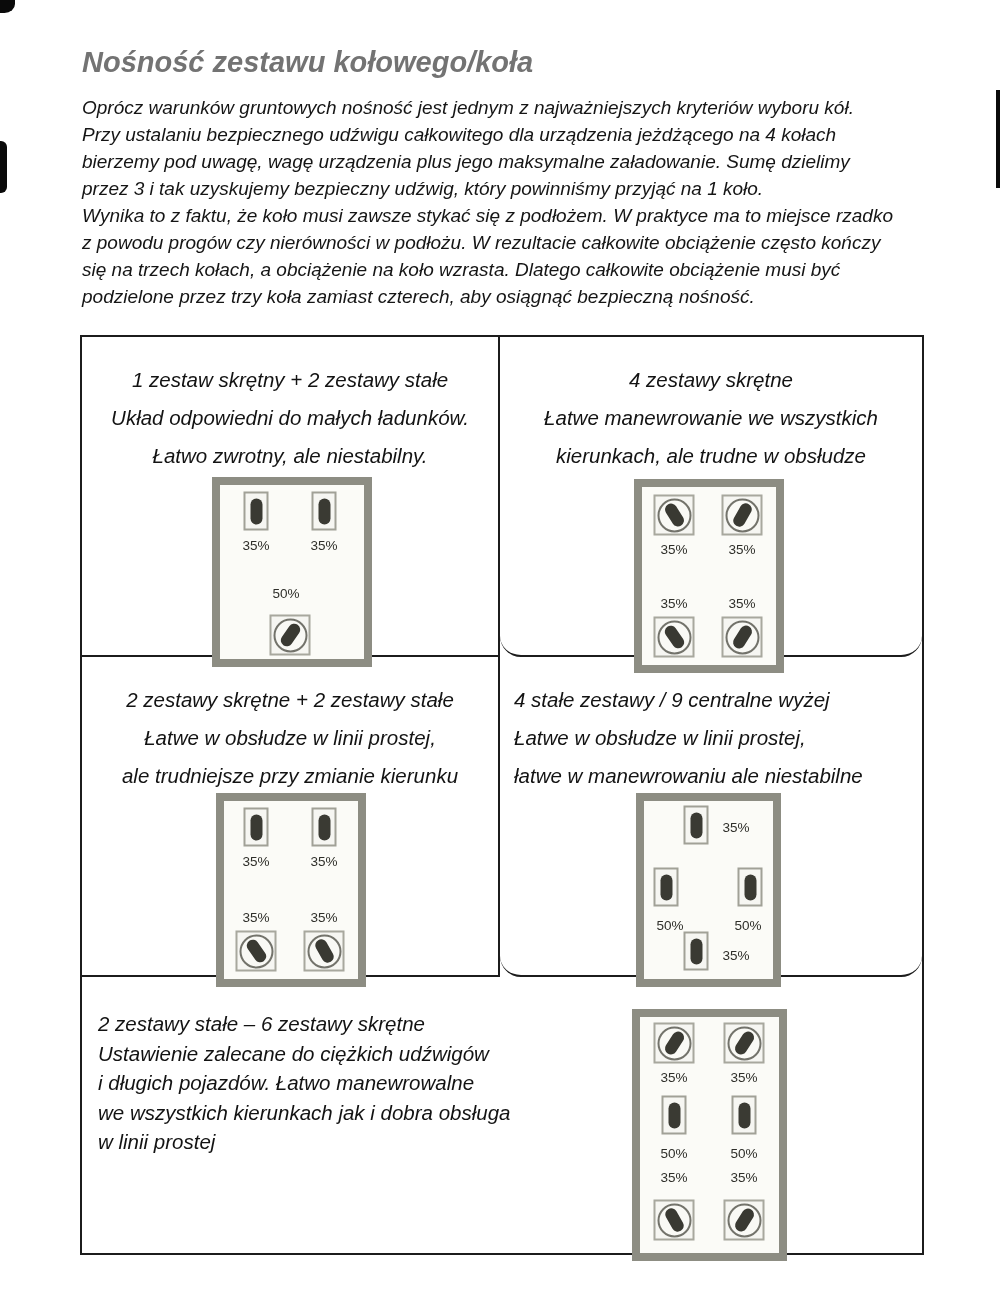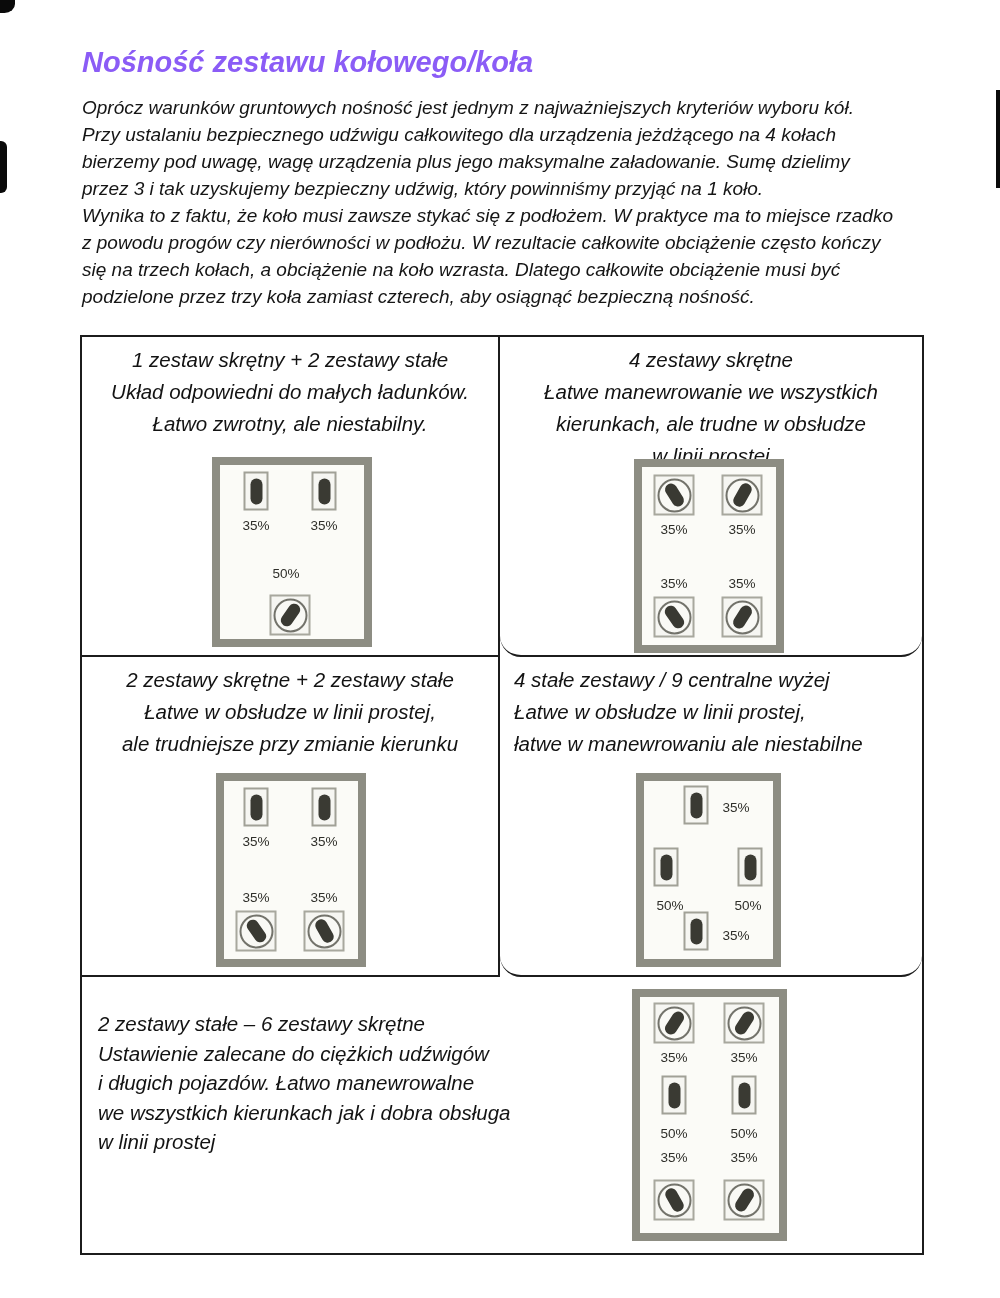--- a/index.html
+++ b/index.html
@@ -2,49 +2,49 @@
 <html><head>
 <meta charset="utf-8">
 <style>
   html,body { margin:0; padding:0; background:#ffffff; }
   .page {
     position:relative; width:1000px; height:1298px; background:#ffffff;
     font-family:"Liberation Sans","DejaVu Sans",sans-serif; color:#161616; overflow:hidden;
   }
   .title {
     position:absolute; left:82px; top:46px; margin:0;
-    font-size:29px; font-style:italic; font-weight:bold; color:#8b5cf6;
+    font-size:29px; font-style:italic; font-weight:bold; color:#737373;
   }
   .intro {
     position:absolute; left:82px; width:848px; margin:0;
     font-size:19px; font-style:italic; line-height:27px; white-space:pre-line; color:#151515;
   }
   #intro-1 { top:94px; }
   #intro-2 { top:202px; }
 
   .grid {
     position:absolute; left:80px; top:335px; width:840px;
     border:2px solid #1c1c1c; display:grid;
     grid-template-columns:418px 1fr; grid-template-rows:320px 320px 276px;
     background:#ffffff;
   }
   .cell { position:relative; border-right:2px solid #1c1c1c; border-bottom:2px solid #1c1c1c; }
   .cell-1, .cell-3 { border-right:none;border-radius:21px; }
   .cell-4 { grid-column:1 / 3; border-right:none; border-bottom:none; }
 
   .caption {
-    margin-top:7px; text-align:center; font-style:italic;
-    font-size:20.5px; line-height:32px; white-space:pre-line; color:#131313;
+    margin-top:24px; text-align:center; font-style:italic;
+    font-size:20.5px; line-height:38px; white-space:pre-line; color:#131313;
   }
   .cell-3 .caption { text-align:left; padding-left:14px; }
   .cell-4 .caption { position:absolute; left:16px; top:32px; margin:0; text-align:left; line-height:29.5px; }
 
   .diagram {
     position:absolute; box-sizing:content-box;
-    background:#fbfbf7; border:8px solid #8d8d83;
+    background:#fbfbf7; border:8px solid #8d8d83;margin-top:20px;
   }
   .cell-0 .diagram { left:130px; top:120px; }
   .cell-1 .diagram { left:134px; top:122px; }
   .cell-2 .diagram { left:134px; top:116px; }
   .cell-3 .diagram { left:136px; top:116px; }
   .cell-4 .diagram { left:550px; top:12px; }
 
   .diagram > * { position:absolute; transform:translate(-50%,-50%); }
   .wheel { display:flex; align-items:center; justify-content:center; box-sizing:border-box; }
   .wheel.fixed { width:25px; height:39px; border:2px solid #a1a197; background:#f6f6f2; }

